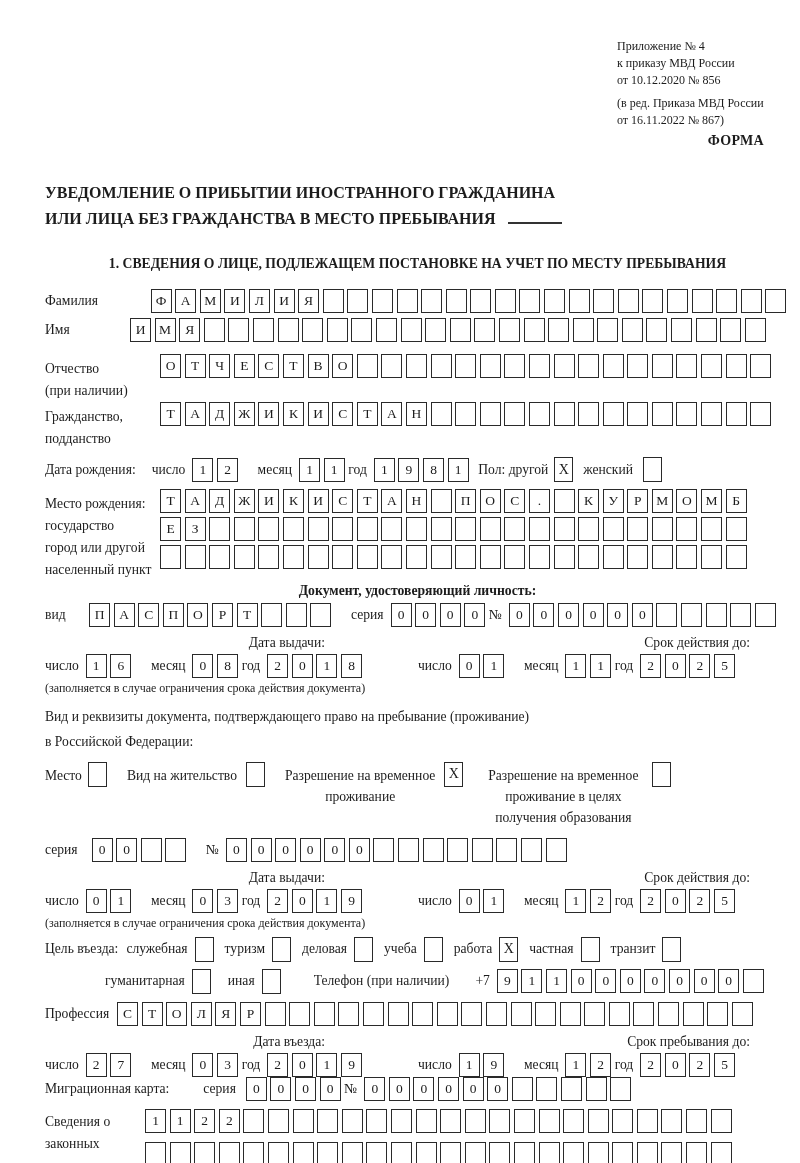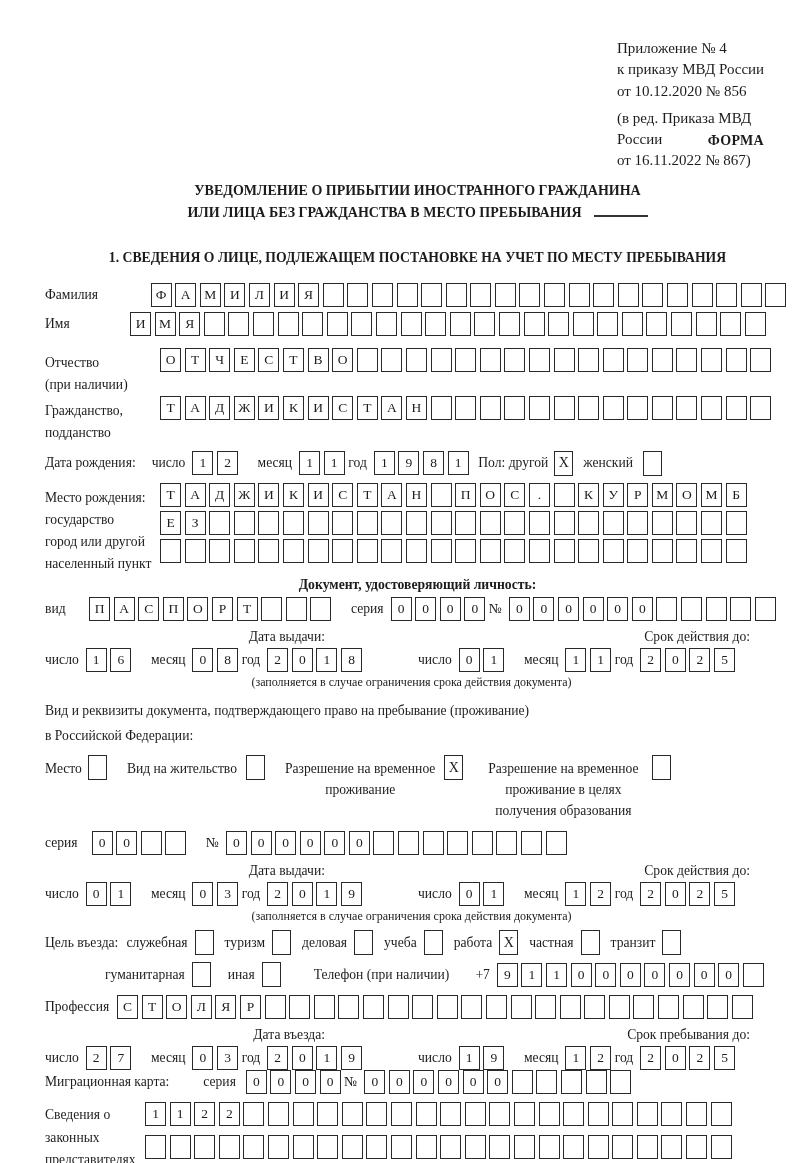--- a/index.html
+++ b/index.html
@@ -1,22 +1,22 @@
 <!DOCTYPE html>
 <html><head>
 <meta charset="utf-8">
 <style>
   html,body{margin:0;padding:0;background:#fff;}
   .page{position:relative;width:800px;height:1163px;background:#fff;color:#1c1c1c;
         font-family:"Liberation Serif","DejaVu Serif",serif;font-size:13.6px;overflow:hidden;}
-  .hdr{position:absolute;left:617px;top:38px;font-size:15px;line-height:1.42;}
+  .hdr{position:absolute;left:617px;top:38px;font-size:12px;line-height:1.42;}
   .hdr .hgap{height:6px;}
   .forma{position:absolute;top:133px;right:36px;font-weight:bold;font-size:14px;letter-spacing:.3px;}
   .content{padding:180px 0 0 45px;width:745px;}
-  .title{text-align:center;font-weight:bold;font-size:14px;line-height:1.6;}
+  .title{text-align:left;font-weight:bold;font-size:16px;line-height:1.6;}
   .blank{display:inline-block;width:54px;height:3px;border-bottom:2px solid #333;margin-left:12px;}
   .sec1{margin-top:25px;text-align:center;font-weight:bold;font-size:13.7px;}
   .row{display:flex;align-items:flex-start;margin-top:5px;}
   .lbl{flex:none;padding-top:4px;}
   .lbl2{flex:none;line-height:1.62;padding-top:4px;}
   .boxes{display:inline-flex;flex:none;flex-wrap:nowrap;}
   .box{flex:none;width:21px;height:24px;border:1.6px solid #2a2a2a;box-sizing:border-box;
        margin-right:3.6px;display:inline-flex;align-items:center;justify-content:center;
        font-size:13.5px;background:#fff;}
   .cbox{flex:none;width:19px;height:25px;border:1.6px solid #2a2a2a;box-sizing:border-box;
@@ -25,21 +25,21 @@
   .gapl{margin-left:10px;} .gaps{margin-left:6px;}
   .stack .boxes{margin-bottom:4px;}
   .center-head{text-align:center;font-weight:bold;margin-top:10px;font-size:13.7px;}
   .dates-pair{display:flex;margin-top:8px;}
   .dg{width:320px;}
   .dg-r{width:372px;margin-left:auto;}
   .dg-head{text-align:right;padding-right:40px;margin-bottom:3px;}
   .dg-row{display:flex;align-items:center;}
   .dgl{margin:0 7px 0 0;} .dglm{margin:0 7px 0 16px;}
   .fineprint{font-size:12px;margin-top:3px;}
-  .fp-right{text-align:center;padding-right:12px;}
+  .fp-right{text-align:left;padding-right:12px;}
   .plain{margin-top:9px;line-height:1.7;}
   .vrow{display:flex;align-items:flex-start;margin-top:8px;}
   .vitem{display:flex;align-items:flex-start;margin-right:20px;}
   .vitem .cbox{margin-left:9px;margin-top:0;}
   .vlabel{text-align:center;line-height:1.55;padding-top:3px;}
   .pitem{display:flex;align-items:center;margin-right:11px;}
   .pitem .cbox{margin-left:7px;}
   .reps{display:flex;align-items:flex-start;margin-top:8px;}
   .reps .lblcol{width:100px;flex:none;line-height:1.66;padding-top:2px;}
   .reps .boxes{margin-bottom:9px;}

